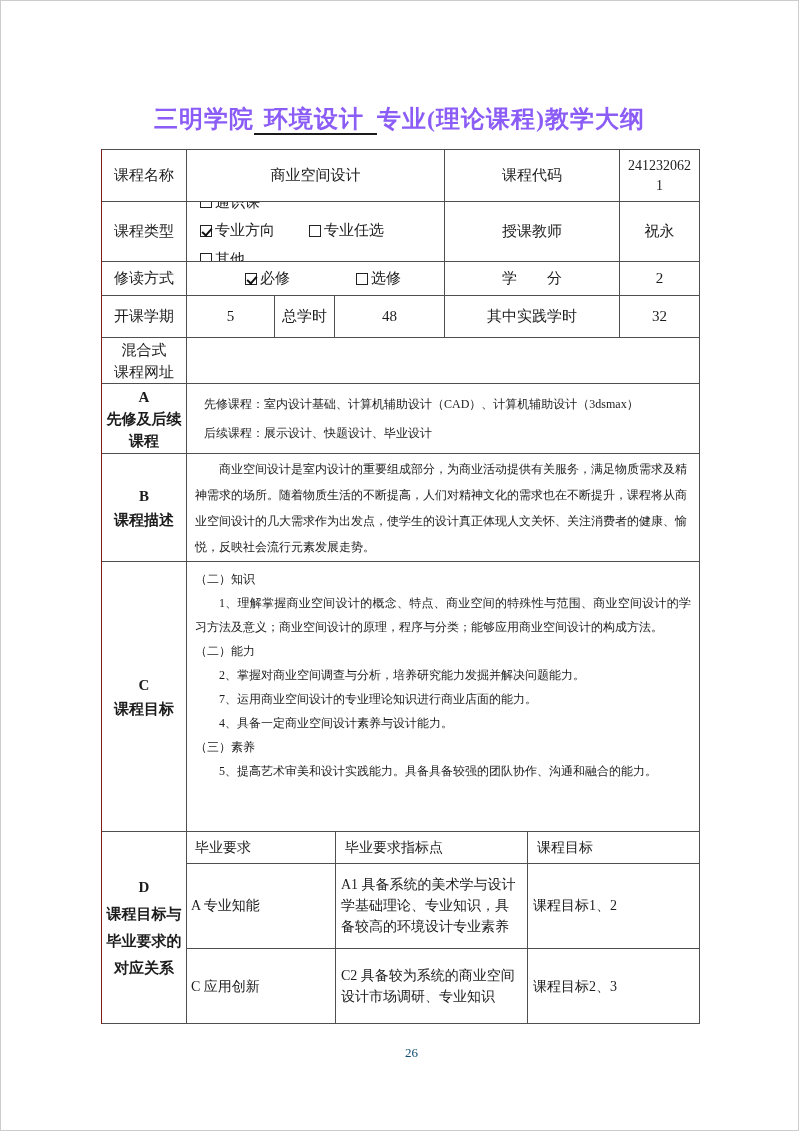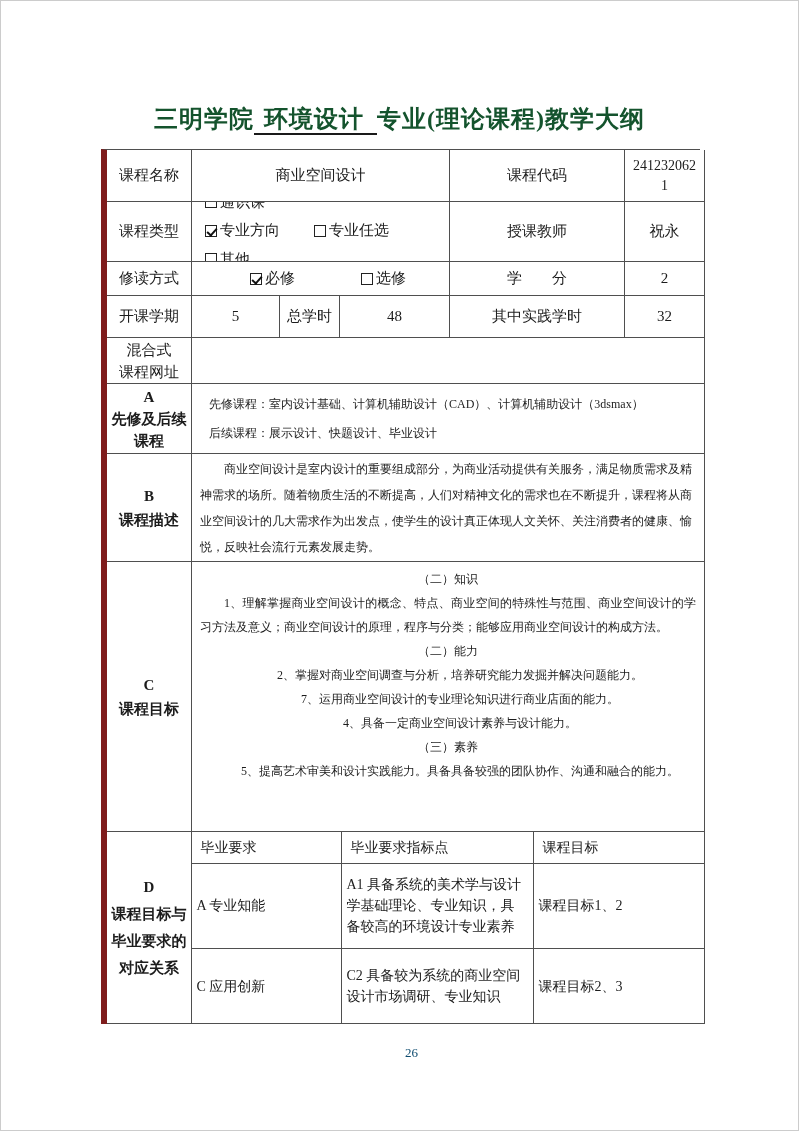--- a/index.html
+++ b/index.html
@@ -8,29 +8,29 @@
     font-family: "Liberation Serif", "DejaVu Serif", "DejaVu Sans", serif;
     background: #ffffff; color: #1c1c1c;
   }
   .page {
     position: relative; width: 799px; height: 1131px;
     background: #fff; border: 1px solid #cccccc; overflow: hidden;
   }
   .doc-title {
     position: absolute; top: 99px; left: 0; width: 100%;
     text-align: center; font-size: 24px; font-weight: bold;
-    letter-spacing: 1px; line-height: 38px; color: #14532d;
+    letter-spacing: 1px; line-height: 38px; color: #8b5cf6;
   }
   .doc-title .major-underlined {
     border-bottom: 2px solid #1a1a1a; padding: 0 13px 1px 10px;
   }
   
   .tbl {
     position: absolute; left: 100px; top: 148px; width: 599px;
-    border-top: 1px solid #4f4f4f; border-left: 6px solid #7f1d1d;
+    border-top: 1px solid #4f4f4f; border-left: 1px solid #7f1d1d;
     font-size: 15px;
   }
   .tr { display: flex; width: 598px; }
   .td {
     border-right: 1px solid #4f4f4f; border-bottom: 1px solid #4f4f4f;
     display: flex; align-items: center; justify-content: center;
     text-align: center; overflow: hidden;
   }
   .td.left { justify-content: flex-start; text-align: left; }
   .td.col { flex-direction: column; }
@@ -43,21 +43,21 @@
     margin-right: 3px; vertical-align: -1px; flex: none;
   }
   .cb.checked::after {
     content: ""; position: absolute; left: 1px; top: 2px;
     width: 8px; height: 4px;
     border-left: 2px solid #111; border-bottom: 2px solid #111;
     transform: rotate(-48deg);
   }
   .cb-item { display: inline-flex; align-items: center; white-space: nowrap; }
   
-  .d-cell { padding: 0; align-items: center; flex-direction: column; }
+  .d-cell { padding: 0; align-items: flex-end; flex-direction: column; }
   .d-row { display: flex; width: 513px; }
   .d-td {
     border-right: 1px solid #4f4f4f; border-bottom: 1px solid #4f4f4f;
     display: flex; align-items: center; font-size: 14px;
     text-align: left; padding: 2px 6px 2px 5px; line-height: 21px;
   }
   .d-td:last-child { border-right: none; }
   .d-row:last-child .d-td { border-bottom: none; }
   .page-number {
     position: absolute; top: 1044px; left: 12px; width: 100%;
@@ -161,21 +161,21 @@
       <div class="td left para" style="width:513px;height:108px;padding:2px 8px;line-height:26px">
         <div style="text-indent:2em">商业空间设计是室内设计的重要组成部分，为商业活动提供有关服务，满足物质需求及精神需求的场所。随着物质生活的不断提高，人们对精神文化的需求也在不断提升，课程将从商业空间设计的几大需求作为出发点，使学生的设计真正体现人文关怀、关注消费者的健康、愉悦，反映社会流行元素发展走势。</div>
       </div>
     </div>
 
     <div class="tr">
       <div class="td col label-bold" style="width:85px;height:270px;line-height:24px">
         <span>C</span>
         <span>课程目标</span>
       </div>
-      <div class="td left col para" style="width:513px;height:270px;align-items:center;justify-content:flex-start;padding:5px 8px 0 8px;line-height:24px;text-align:justify">
+      <div class="td left col para" style="width:513px;height:270px;align-items:flex-start;justify-content:flex-start;padding:5px 8px 0 8px;line-height:24px;text-align:justify">
         <div>（二）知识</div>
         <div style="text-indent:2em">1、理解掌握商业空间设计的概念、特点、商业空间的特殊性与范围、商业空间设计的学习方法及意义；商业空间设计的原理，程序与分类；能够应用商业空间设计的构成方法。</div>
         <div>（二）能力</div>
         <div style="text-indent:2em">2、掌握对商业空间调查与分析，培养研究能力发掘并解决问题能力。</div>
         <div style="text-indent:2em">7、运用商业空间设计的专业理论知识进行商业店面的能力。</div>
         <div style="text-indent:2em">4、具备一定商业空间设计素养与设计能力。</div>
         <div>（三）素养</div>
         <div style="text-indent:2em">5、提高艺术审美和设计实践能力。具备具备较强的团队协作、沟通和融合的能力。</div>
       </div>
     </div>

